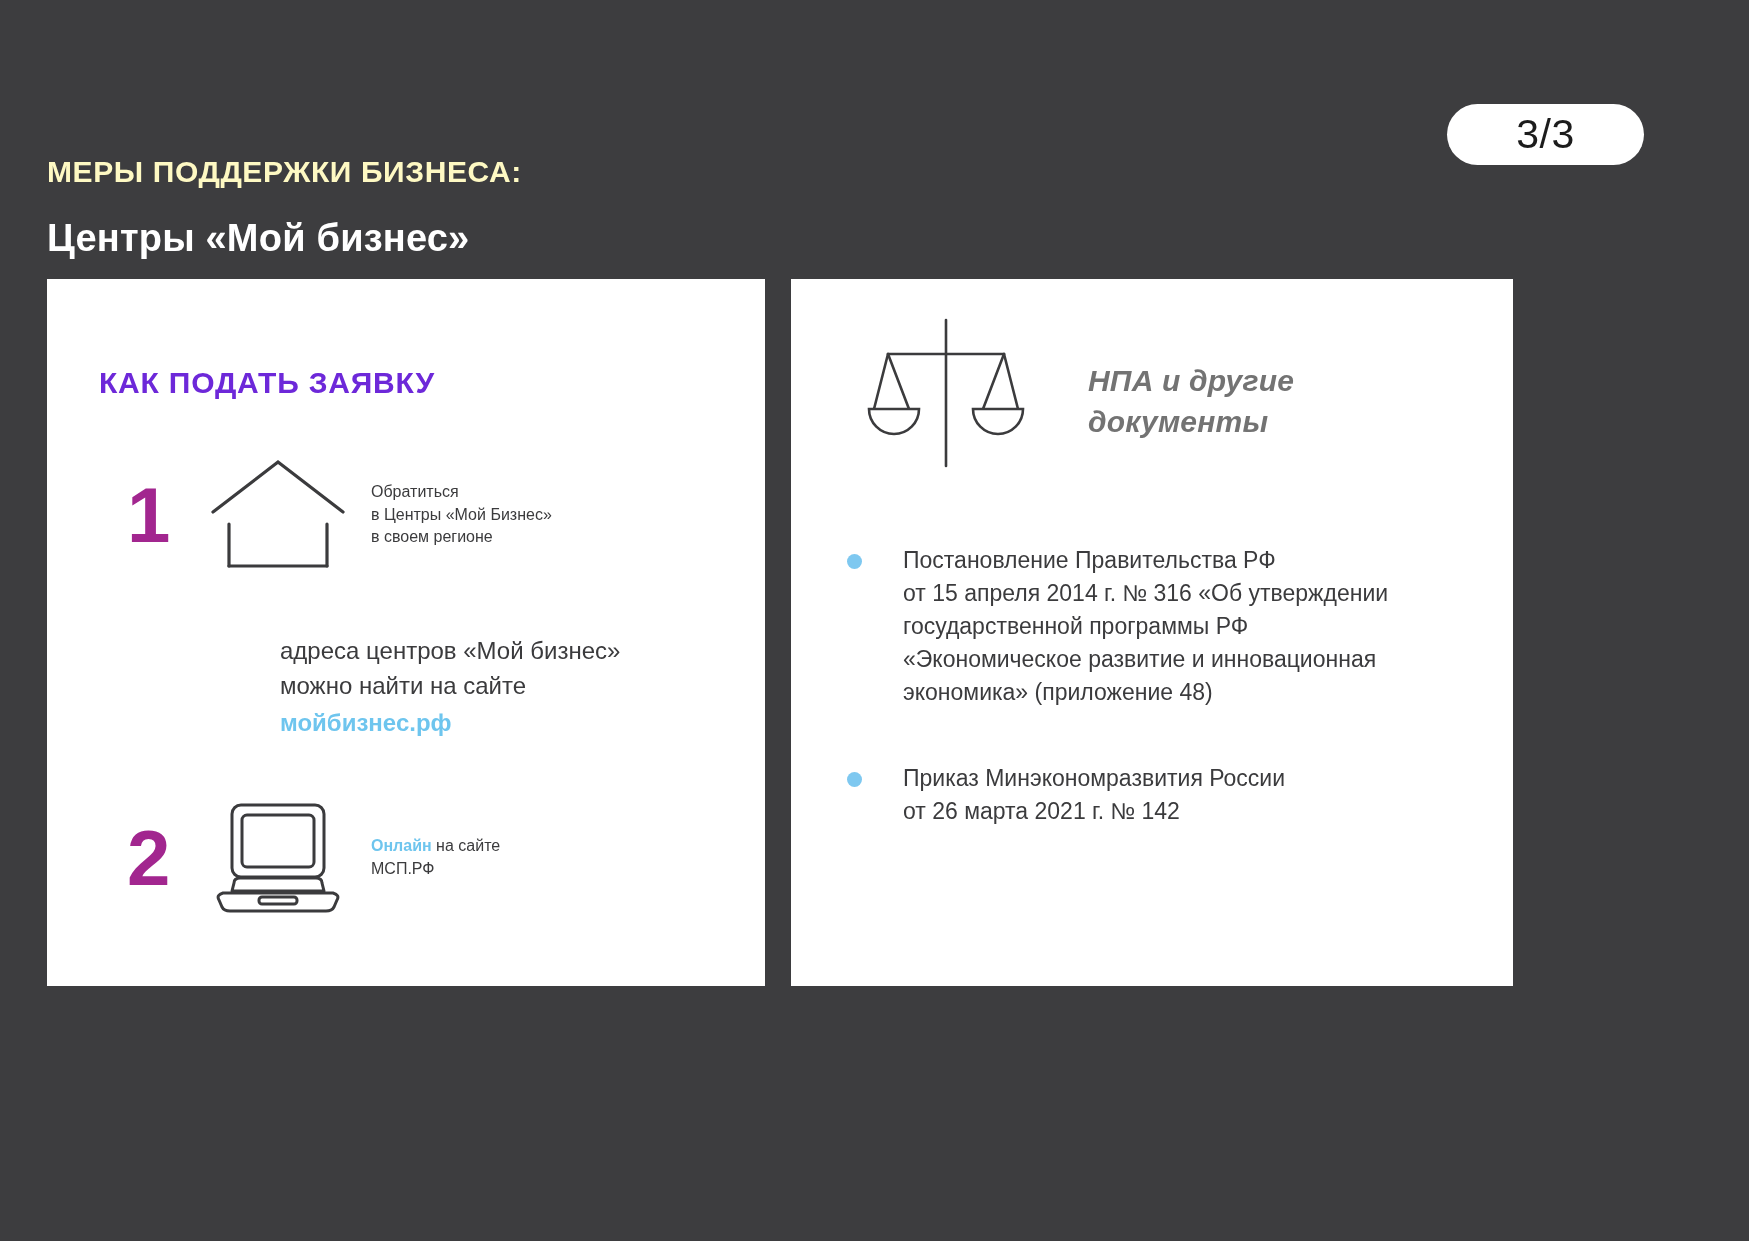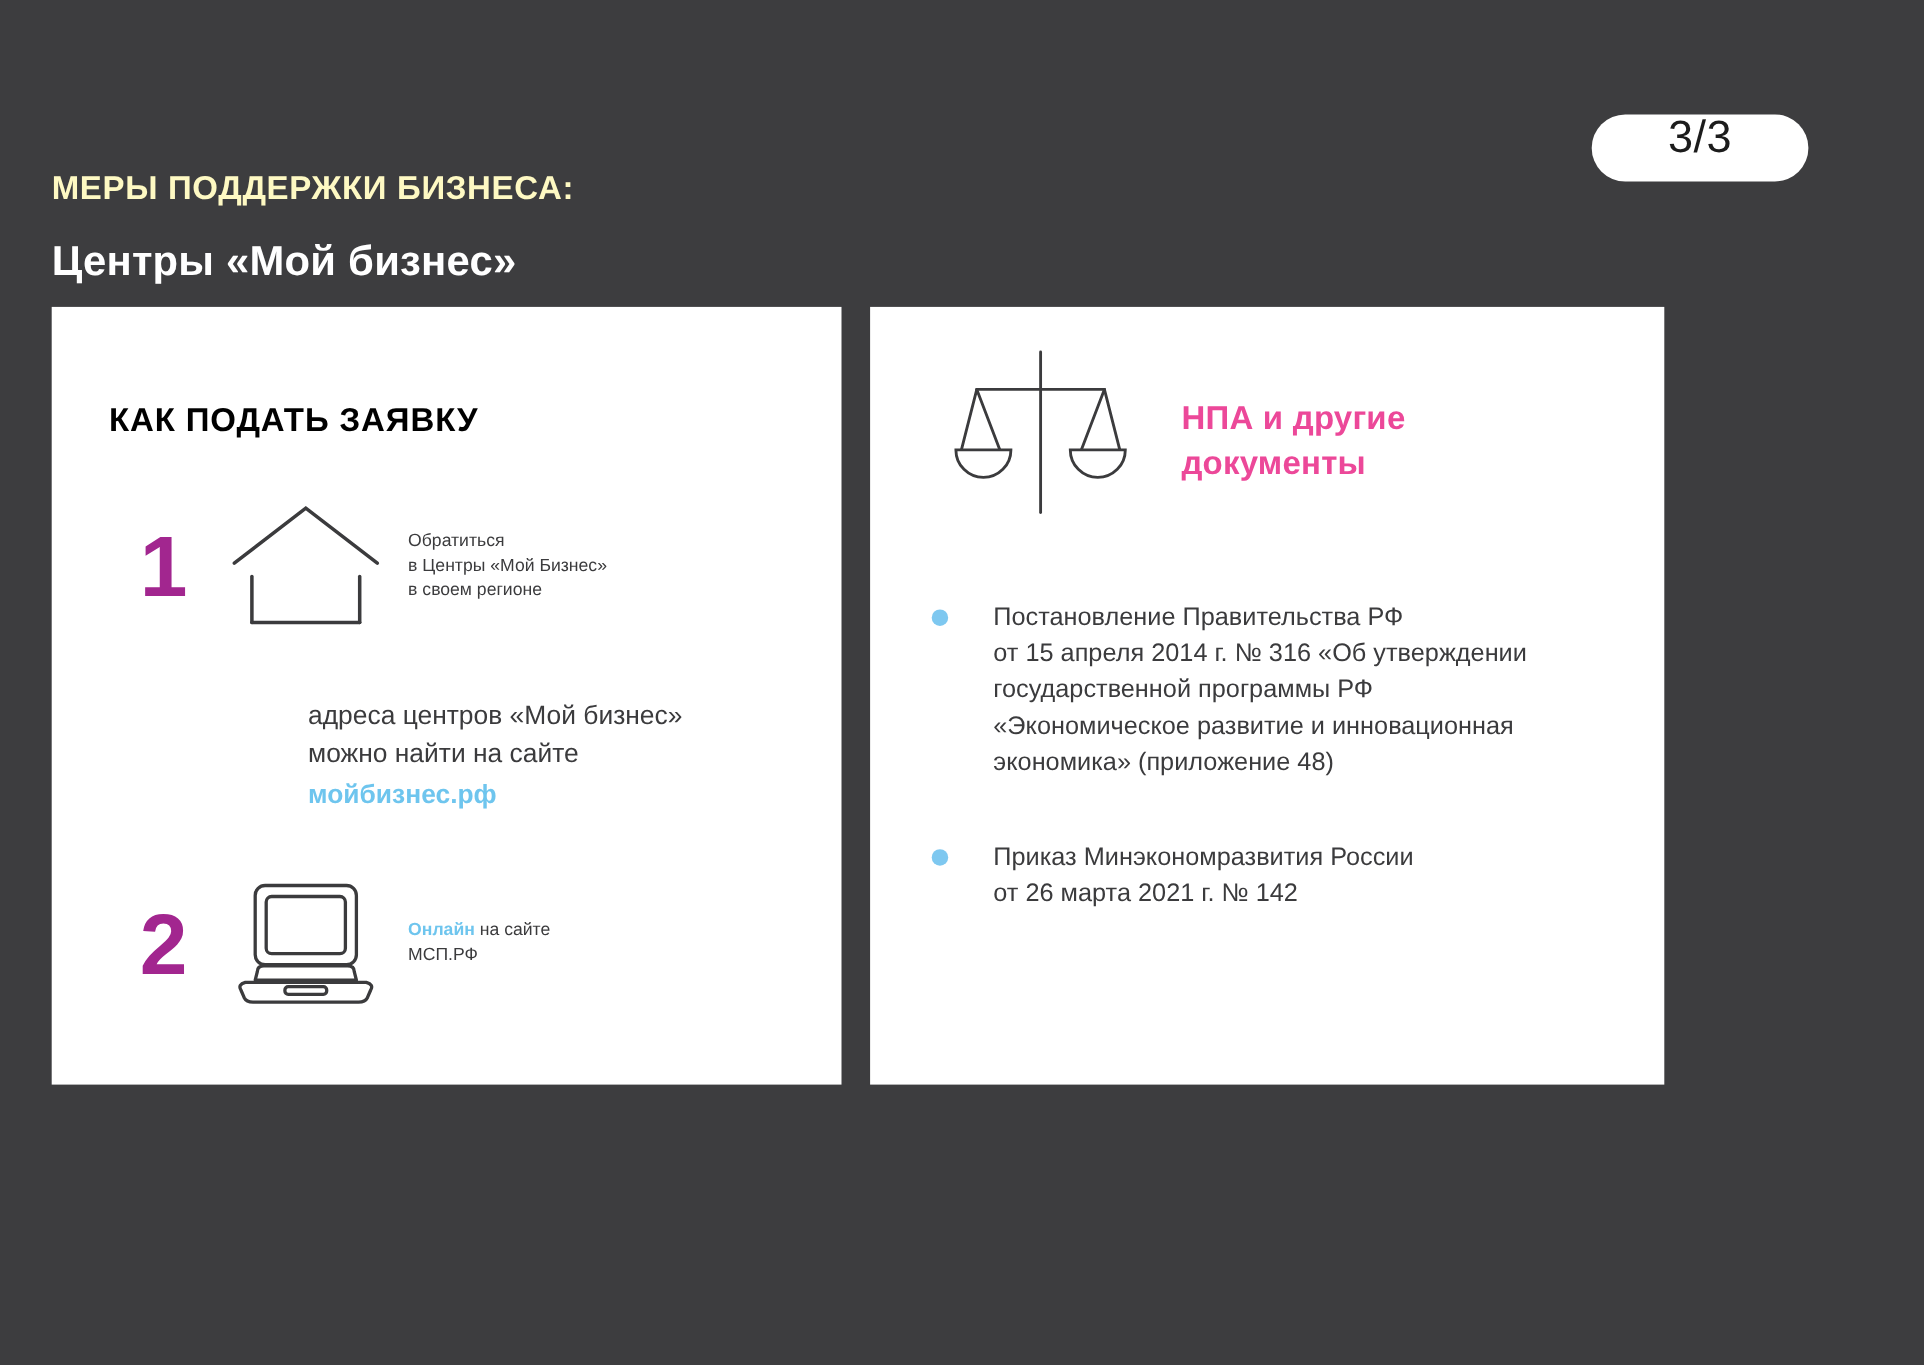--- a/index.html
+++ b/index.html
@@ -25,20 +25,21 @@
   
   .page-badge {
     position: absolute;
     top: 104px;
     left: 1447px;
     width: 197px;
     height: 61px;
     background: #ffffff;
     border-radius: 31px;
     display: flex;
+    align-items: center;
     justify-content: center;
   }
   .page-badge-text {
     font-size: 41px;
     font-weight: 400;
     color: #1c1c1c;
     letter-spacing: 0.5px;
     line-height: 1;
   }
 
@@ -76,21 +77,21 @@
   .card-left  { left: 47px;  top: 279px; width: 718px;  height: 707px; }
   .card-right { left: 791px; top: 279px; width: 722px;  height: 707px; }
 
   
   .left-heading {
     position: absolute;
     left: 52px;
     top: 87px;
     font-size: 30px;
     font-weight: bold;
-    color: #000000;
+    color: #6d28d9;
     letter-spacing: 0.8px;
     text-transform: uppercase;
     white-space: nowrap;
   }
 
   .step {
     position: absolute;
     display: flex;
     align-items: center;
   }
@@ -139,27 +140,28 @@
   }
 
   
   .scales-icon {
     position: absolute;
     left: 75px;
     top: 35px;
   }
   .right-heading {
     position: absolute;
-    left: 283px;
+    left: 297px;
     top: 82px;
     font-size: 30px;
     font-weight: bold;
-    color: #ec4899;
+    color: #737373;
     line-height: 1.36;
     letter-spacing: 0.2px;
+    font-style: italic;
   }
 
   .bullets {
     position: absolute;
     left: 48px;
     top: 265px;
     width: 660px;
     list-style: none;
   }
   .bullet {

